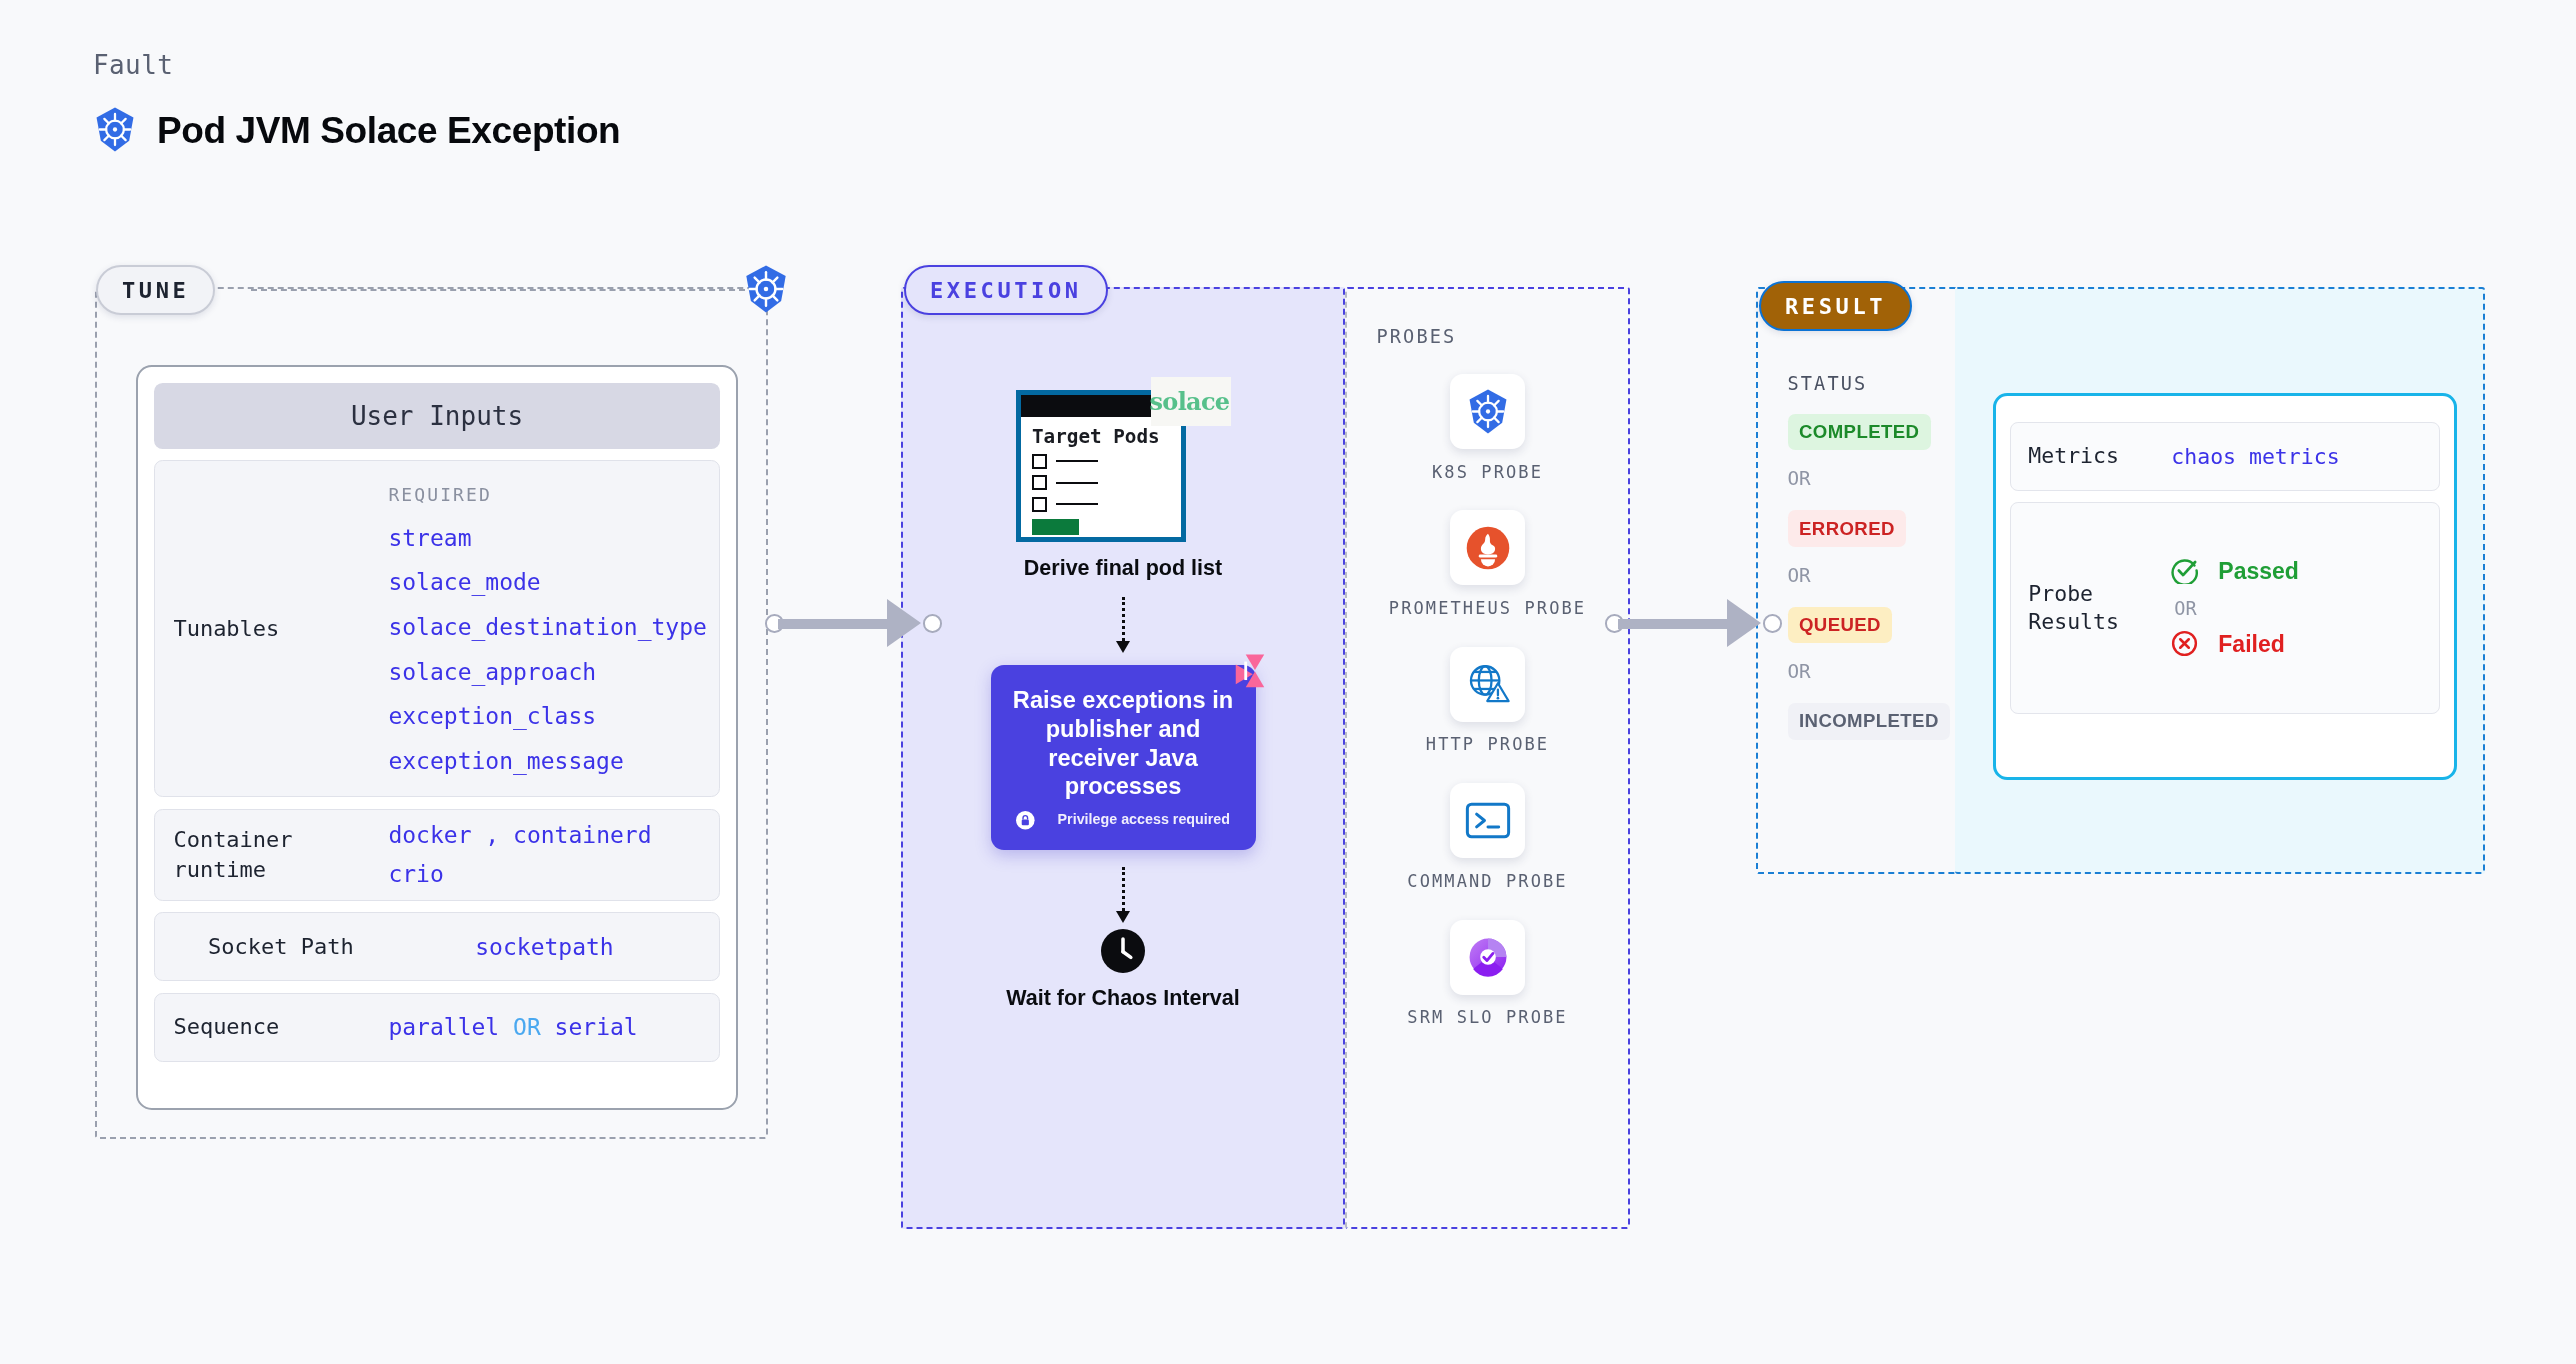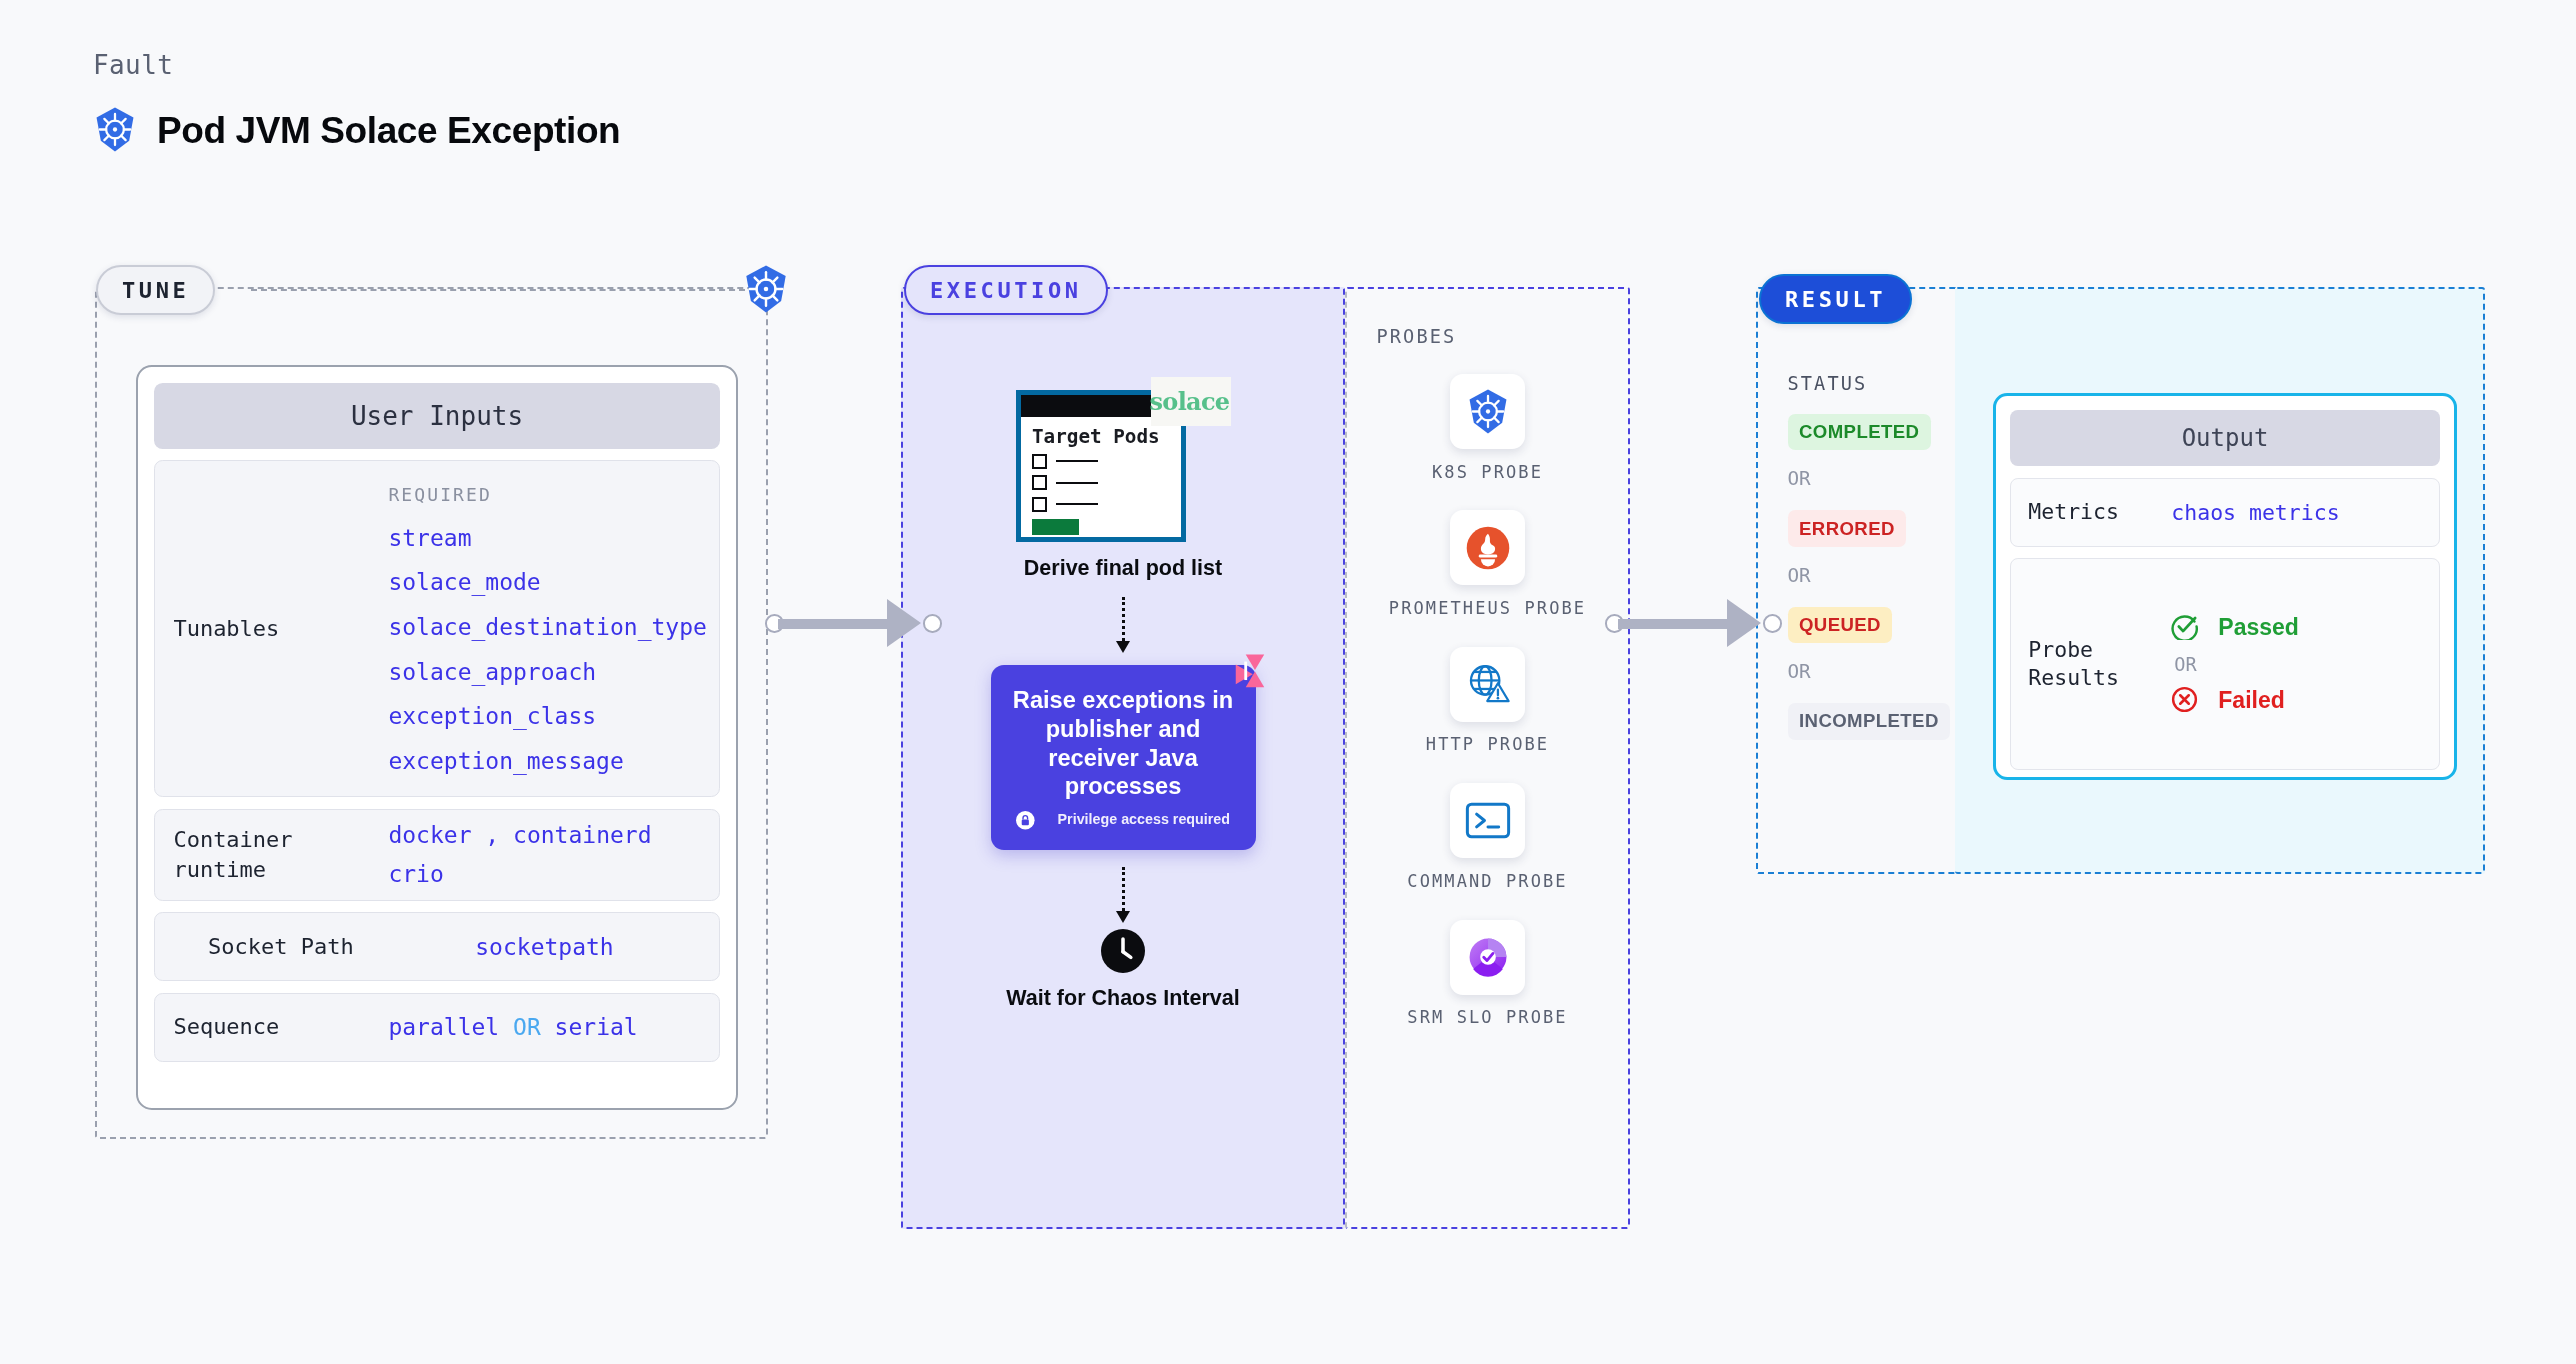--- a/index.html
+++ b/index.html
@@ -23,21 +23,21 @@
   .stage-pill {
     position: absolute; z-index: 30;
     display: flex; align-items: center; justify-content: center;
     border-radius: 31.5px; padding: 0 24px; height: 50px;
     font-family: "DejaVu Sans Mono", monospace;
     font-size: 22px; font-weight: 700; letter-spacing: 3.6px;
     box-shadow: 0 2.1px 7.2px rgba(40,50,90,.13);
   }
   #pill-tune { left: 96px; top: 265px; background: #f2f3f7; border: 2.1px solid #c9ccd6; color: #1d2330; }
   #pill-exec { left: 904px; top: 265px; background: #e4e4fb; border: 2.1px solid #4a41e0; color: #4a41e0; }
-  #pill-result{ left: 1759px; top: 274px; background: #1d4ed8; border: 2.1px solid #0b72d4; color: #ffffff; }
+  #pill-result{ left: 1759px; top: 281px; background: #a16207; border: 2.1px solid #0b72d4; color: #ffffff; }
 
   
   .dash-box { position: absolute; }
   #tune-box {
     left: 95px; top: 287px; width: 673px; height: 852px;
     border: 2.9px dashed #9aa0ae; border-radius: 2.9px; background: transparent;
   }
   #exec-box {
     left: 901px; top: 287px; width: 444px; height: 942px;
     border: 2.9px dashed #4a41e0; border-radius: 2.9px; background: #e5e5fb;
@@ -505,21 +505,20 @@
   <div><span class="status-badge" style="background:#ddf5e0;color:#1c8a2a;">COMPLETED</span></div>
   <div class="status-or">OR</div>
   <div><span class="status-badge" style="background:#fdeaea;color:#cc2323;">ERRORED</span></div>
   <div class="status-or">OR</div>
   <div><span class="status-badge" style="background:#fdeec2;color:#cc2323;">QUEUED</span></div>
   <div class="status-or">OR</div>
   <div><span class="status-badge" style="background:#f0f1f6;color:#5a6172;">INCOMPLETED</span></div>
 </div>
 
 <div id="output-card">
-  <div id="output-header">Output</div>
 
   <div class="out-row" id="out-row-metrics">
     <div class="out-key">Metrics</div>
     <div class="out-val">chaos metrics</div>
   </div>
 
   <div class="out-row" id="out-row-probe">
     <div class="out-key">Probe Results</div>
     <div>
       <div class="pr-line">

